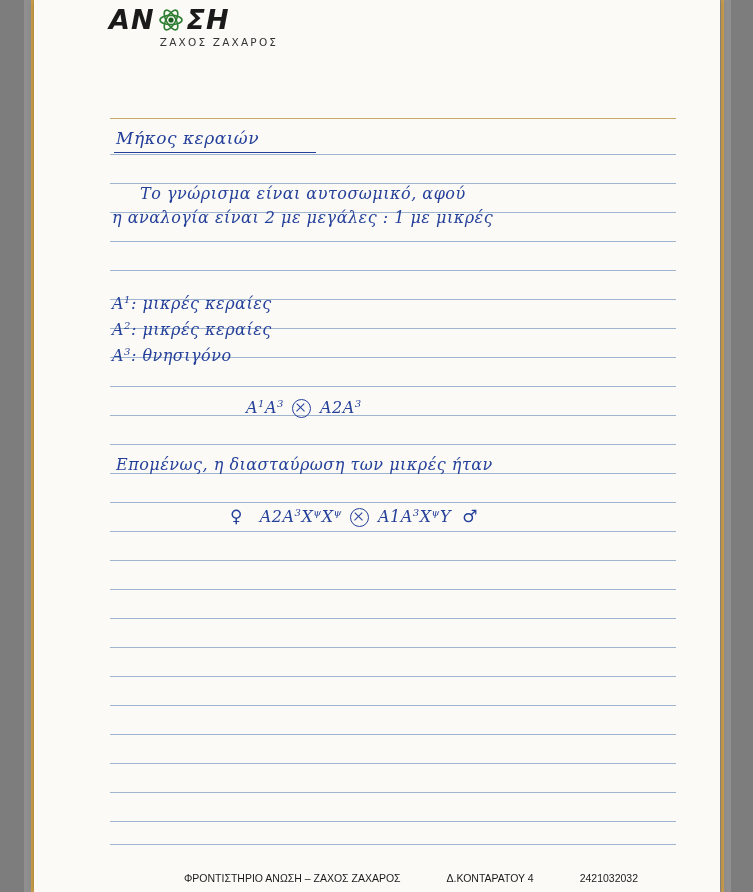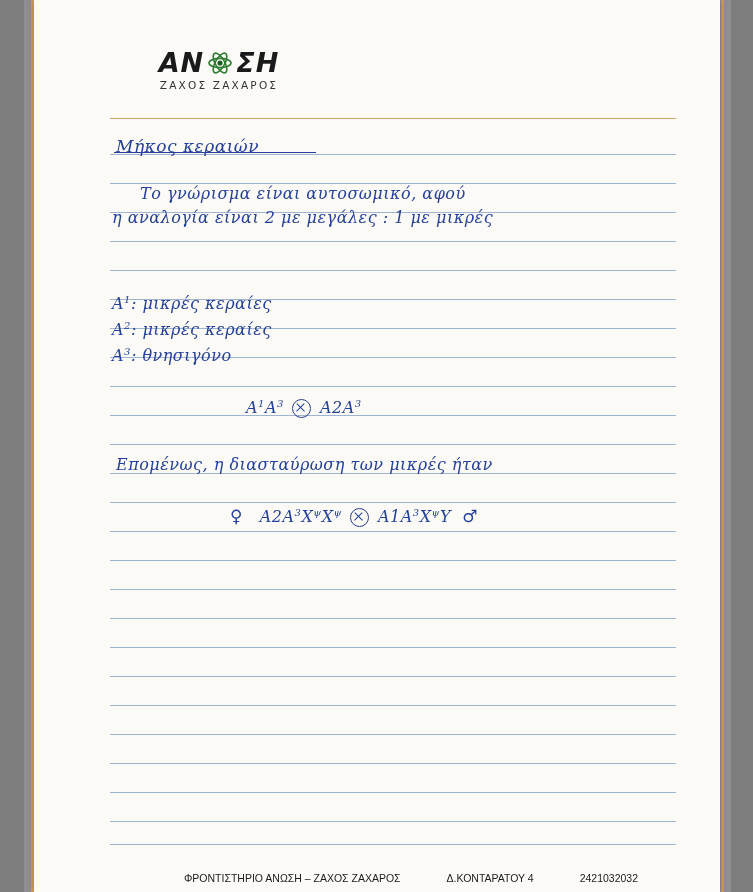--- a/index.html
+++ b/index.html
@@ -58,23 +58,22 @@
   .letterhead {
     position: absolute;
     left: 75px;
     top: 4px;
     width: 220px;
     text-align: center;
   }
   .brand-row {
     display: flex;
     align-items: center;
-    justify-content: center;
+    justify-content: flex-start;
     gap: 2px;
-    margin-top: 43px;
   }
   .brand-text {
     font-family: "DejaVu Sans", sans-serif;
     font-weight: bold;
     font-style: italic;
     font-size: 27px;
     letter-spacing: 1px;
     color: #1a1a1a;
   }
   .brand-mark {
@@ -223,21 +222,21 @@
       <div class="rule" style="top:529px"></div>
       <div class="rule" style="top:558px"></div>
       <div class="rule" style="top:587px"></div>
       <div class="rule" style="top:616px"></div>
       <div class="rule" style="top:645px"></div>
       <div class="rule" style="top:674px"></div>
       <div class="rule" style="top:703px"></div>
       <div class="rule" style="top:726px"></div>
     </div>
 
-    <div class="hand h1" style="left:82px; top:136px;">Μήκος κεραιών</div>
+    <div class="hand h1" style="left:82px; top:128px;">Μήκος κεραιών</div>
     <div class="underline-ttl" style="left:80px; top:152px; width:202px;"></div>
 
     <div class="hand h2" style="left:106px; top:184px;">Το γνώρισμα είναι αυτοσωμικό, αφού</div>
     <div class="hand h2" style="left:78px; top:208px;">η αναλογία είναι 2 με μεγάλες : 1 με μικρές</div>
 
     <div class="hand h2" style="left:78px; top:294px;">
       <span>Α</span><span class="sup">1</span><span>: μικρές κεραίες</span>
     </div>
     <div class="hand h2" style="left:78px; top:320px;">
       <span>Α</span><span class="sup">2</span><span>: μικρές κεραίες</span>

